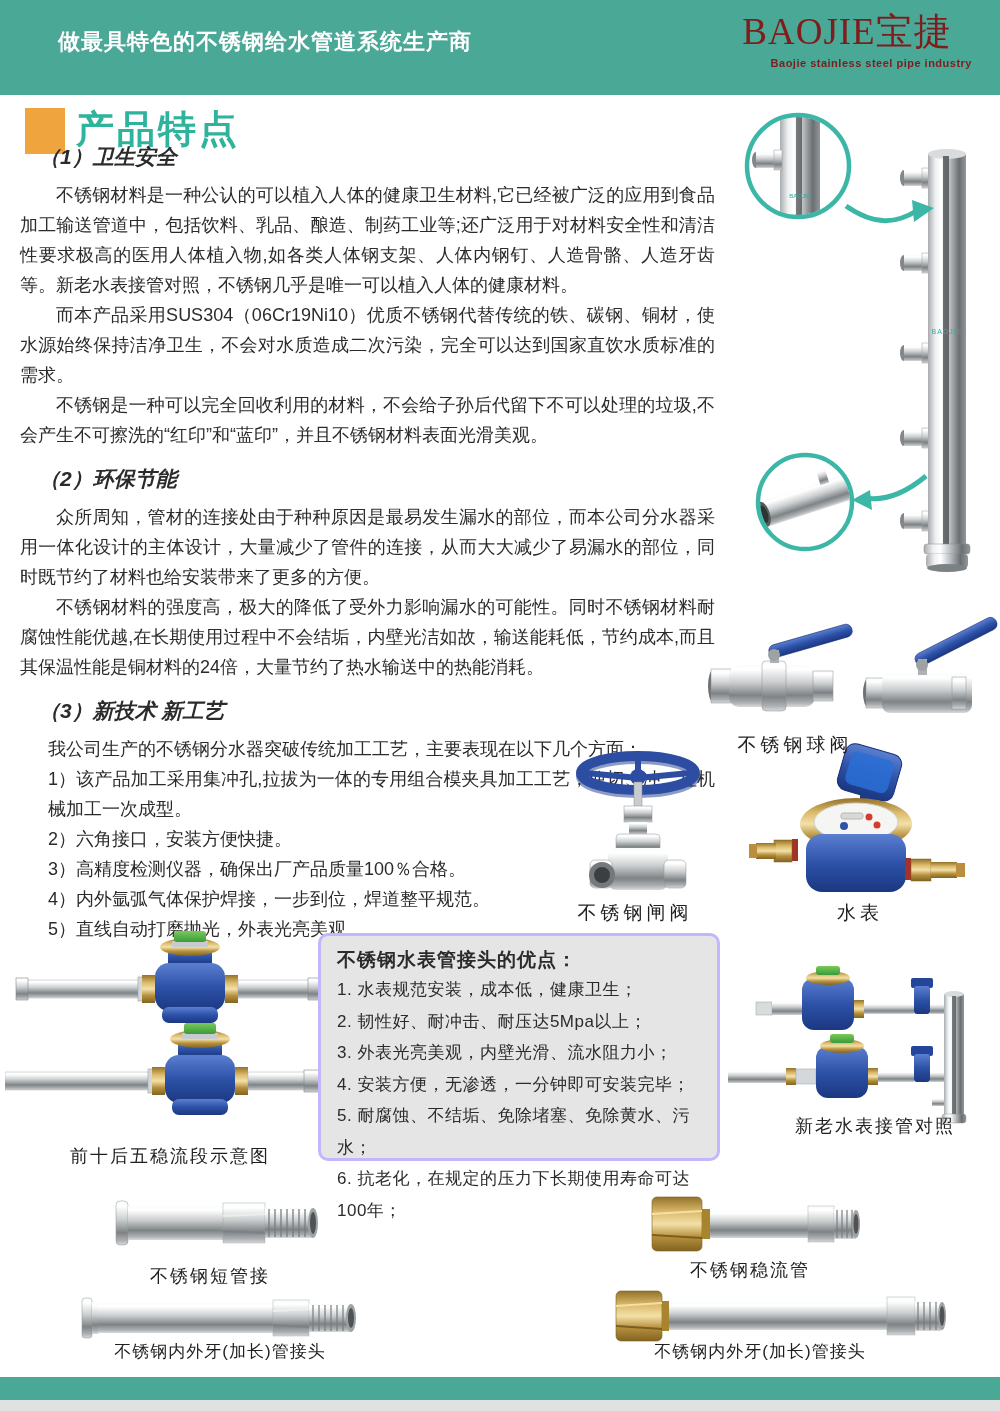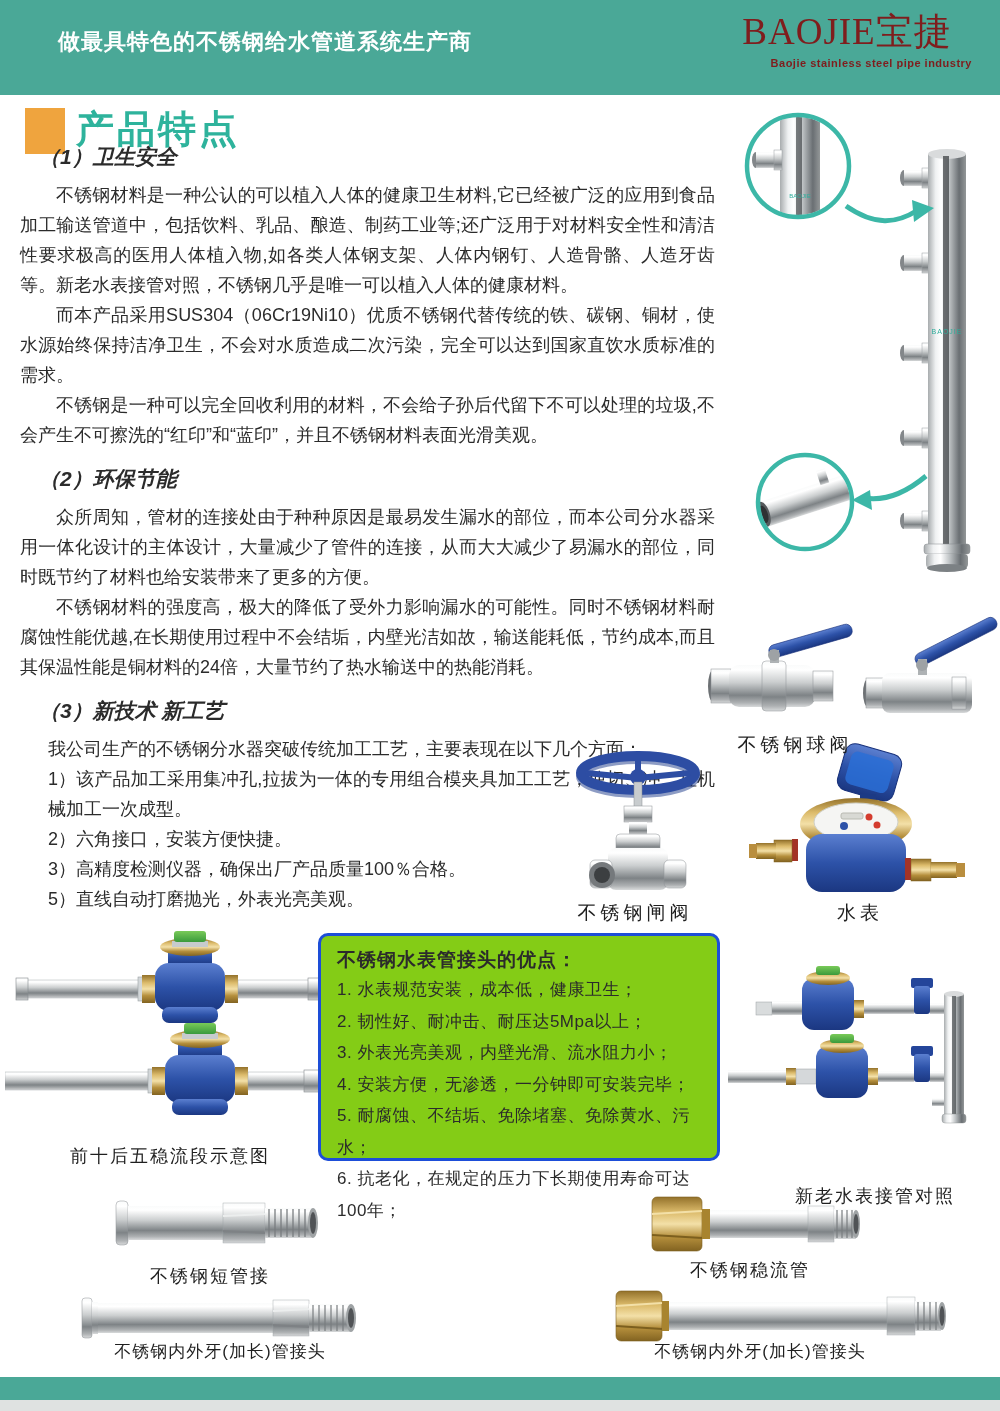--- a/index.html
+++ b/index.html
@@ -21,22 +21,22 @@
   .sec-h{font-size:21px;font-weight:bold;margin:0 0 8px 19px;font-style:italic;}
   .sec-h.later{margin-top:14px;}
   .text-col p{margin:0;text-indent:2em;}
   .s3{margin-left:28px;}
   .s3 div{margin:0;}
   
   .cap{position:absolute;text-align:center;font-size:18px;font-weight:400;color:#1f1f1f;letter-spacing:2px;}
   .cap.wide{letter-spacing:4px;font-size:19px;}
   .cap.small{font-size:17px;letter-spacing:1px;}
   
-  .adv-box{position:absolute;left:318px;top:933px;width:402px;height:228px;border:3px solid #1d4ed8;
-           border-radius:10px;background:#84cc16;box-sizing:border-box;padding:10px 14px 0 16px;}
+  .adv-box{position:absolute;left:318px;top:933px;width:402px;height:228px;border:3px solid #c4b5fd;
+           border-radius:10px;background:#e5e5e5;box-sizing:border-box;padding:10px 14px 0 16px;}
   .adv-title{font-size:19px;font-weight:bold;letter-spacing:1px;line-height:28px;}
   .adv-item{font-size:17px;line-height:31.5px;letter-spacing:.5px;}
   .img{position:absolute;}
 </style>
 </head>
 <body>
 
 <div class="page">
 
   <svg width="0" height="0" style="position:absolute" aria-hidden="true">
@@ -94,20 +94,21 @@
     <p>不锈钢是一种可以完全回收利用的材料，不会给子孙后代留下不可以处理的垃圾,不会产生不可擦洗的“红印”和“蓝印”，并且不锈钢材料表面光滑美观。</p>
     <div class="sec-h later">（2）环保节能</div>
     <p>众所周知，管材的连接处由于种种原因是最易发生漏水的部位，而本公司分水器采用一体化设计的主体设计，大量减少了管件的连接，从而大大减少了易漏水的部位，同时既节约了材料也给安装带来了更多的方便。</p>
     <p>不锈钢材料的强度高，极大的降低了受外力影响漏水的可能性。同时不锈钢材料耐腐蚀性能优越,在长期使用过程中不会结垢，内壁光洁如故，输送能耗低，节约成本,而且其保温性能是铜材料的24倍，大量节约了热水输送中的热能消耗。</p>
     <div class="sec-h later">（3）新技术 新工艺</div>
     <div class="s3">
       <div>我公司生产的不锈钢分水器突破传统加工工艺，主要表现在以下几个方面：</div>
       <div>1）该产品加工采用集冲孔,拉拔为一体的专用组合模夹具加工工艺，使切、冲、拉机械加工一次成型。</div>
       <div>2）六角接口，安装方便快捷。</div>
       <div>3）高精度检测仪器，确保出厂产品质量100％合格。</div>
+      <div>4）内外氩弧气体保护焊接，一步到位，焊道整平规范。</div>
       <div>5）直线自动打磨抛光，外表光亮美观。</div>
     </div>
   </div>
 
   <svg class="img" style="left:730px;top:98px" width="270" height="485" viewBox="0 0 270 485">
 
     <g>
       <g transform="translate(0,80)">
           <ellipse cx="174" cy="0" rx="4" ry="8" fill="#83878a"></ellipse>
           <rect x="174" y="-8" width="22" height="16" fill="url(#gsv)"></rect>
@@ -392,21 +393,21 @@
         <line x1="324" y1="16" x2="324" y2="44"></line>
     </g>
     <ellipse cx="330" cy="30" rx="4" ry="14" fill="#9fa3a5"></ellipse>
     <ellipse cx="330" cy="30" rx="2.5" ry="10" fill="#505356"></ellipse>
   </svg>
 
   <div class="cap wide" style="left:690px;top:732px;width:210px">不锈钢球阀</div>
   <div class="cap wide" style="left:550px;top:900px;width:170px">不锈钢闸阀</div>
   <div class="cap wide" style="left:790px;top:900px;width:140px">水表</div>
   <div class="cap" style="left:40px;top:1144px;width:260px">前十后五稳流段示意图</div>
-  <div class="cap" style="left:770px;top:1184px;width:210px">新老水表接管对照</div>
+  <div class="cap" style="left:770px;top:1114px;width:210px">新老水表接管对照</div>
   <div class="cap" style="left:105px;top:1264px;width:210px">不锈钢短管接</div>
   <div class="cap small" style="left:75px;top:1340px;width:290px">不锈钢内外牙(加长)管接头</div>
   <div class="cap" style="left:645px;top:1258px;width:210px">不锈钢稳流管</div>
   <div class="cap small" style="left:610px;top:1340px;width:300px">不锈钢内外牙(加长)管接头</div>
 
   <div class="footer-bar"></div>
   <div class="footer-strip"></div>
 </div>
 
 </body></html>

